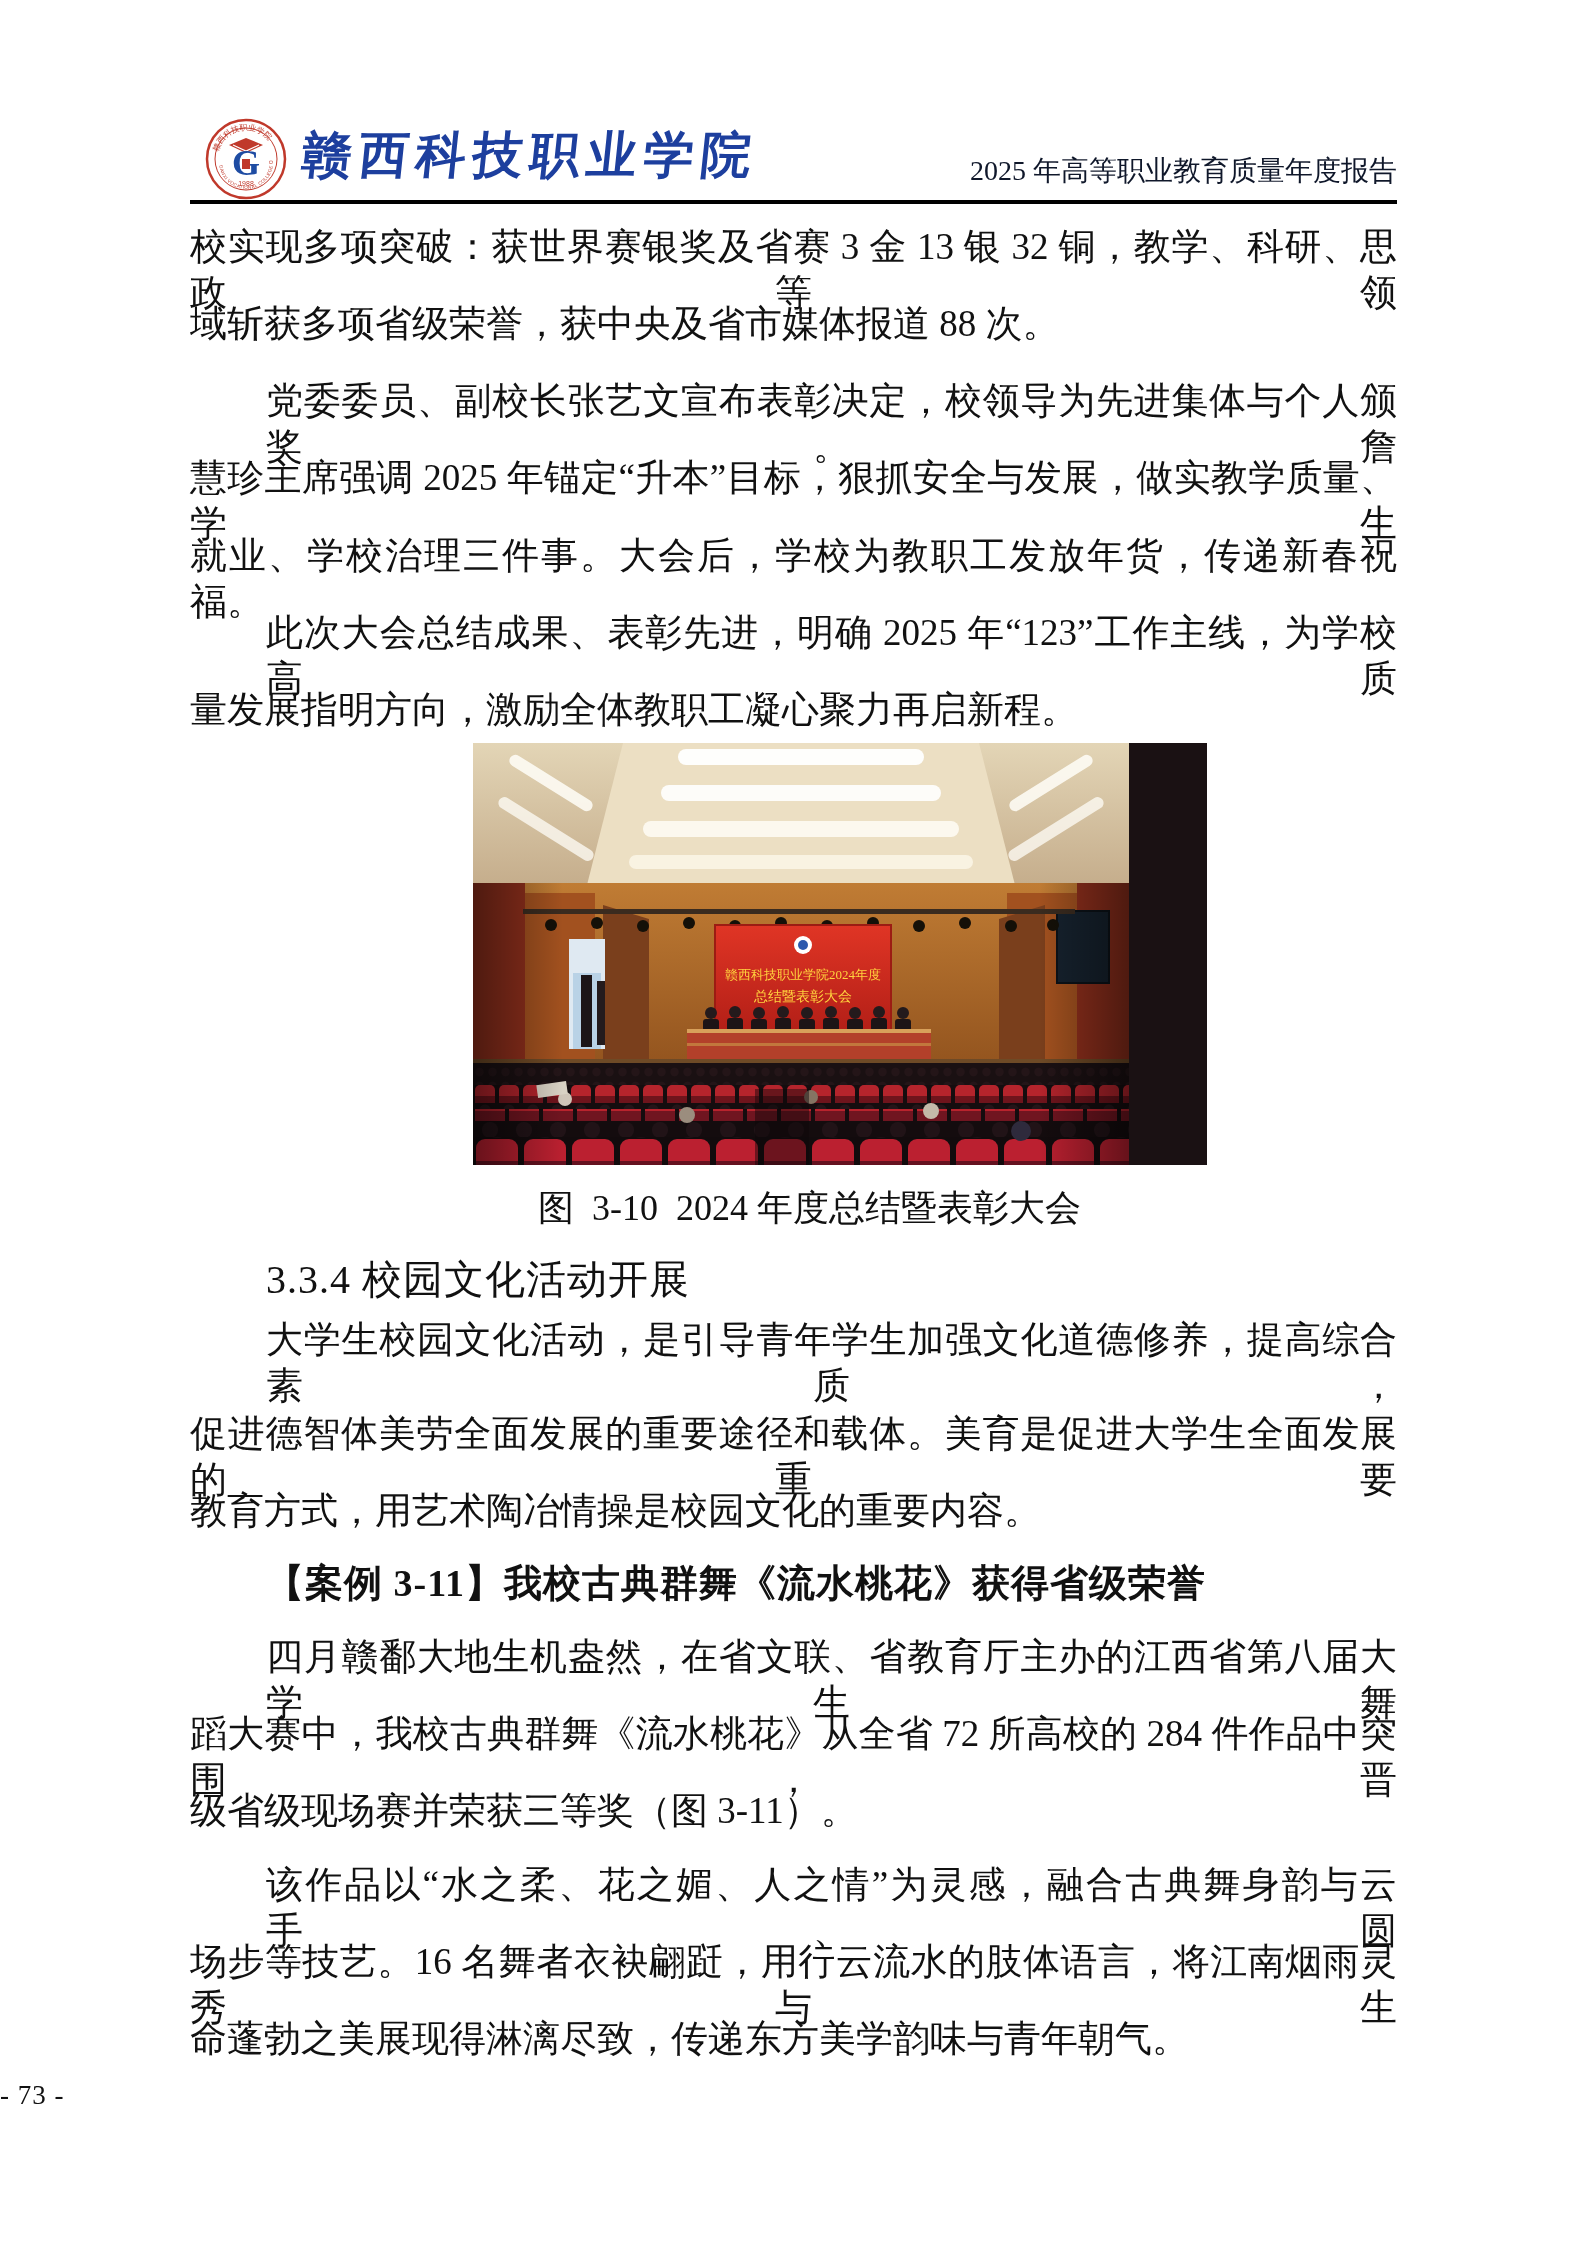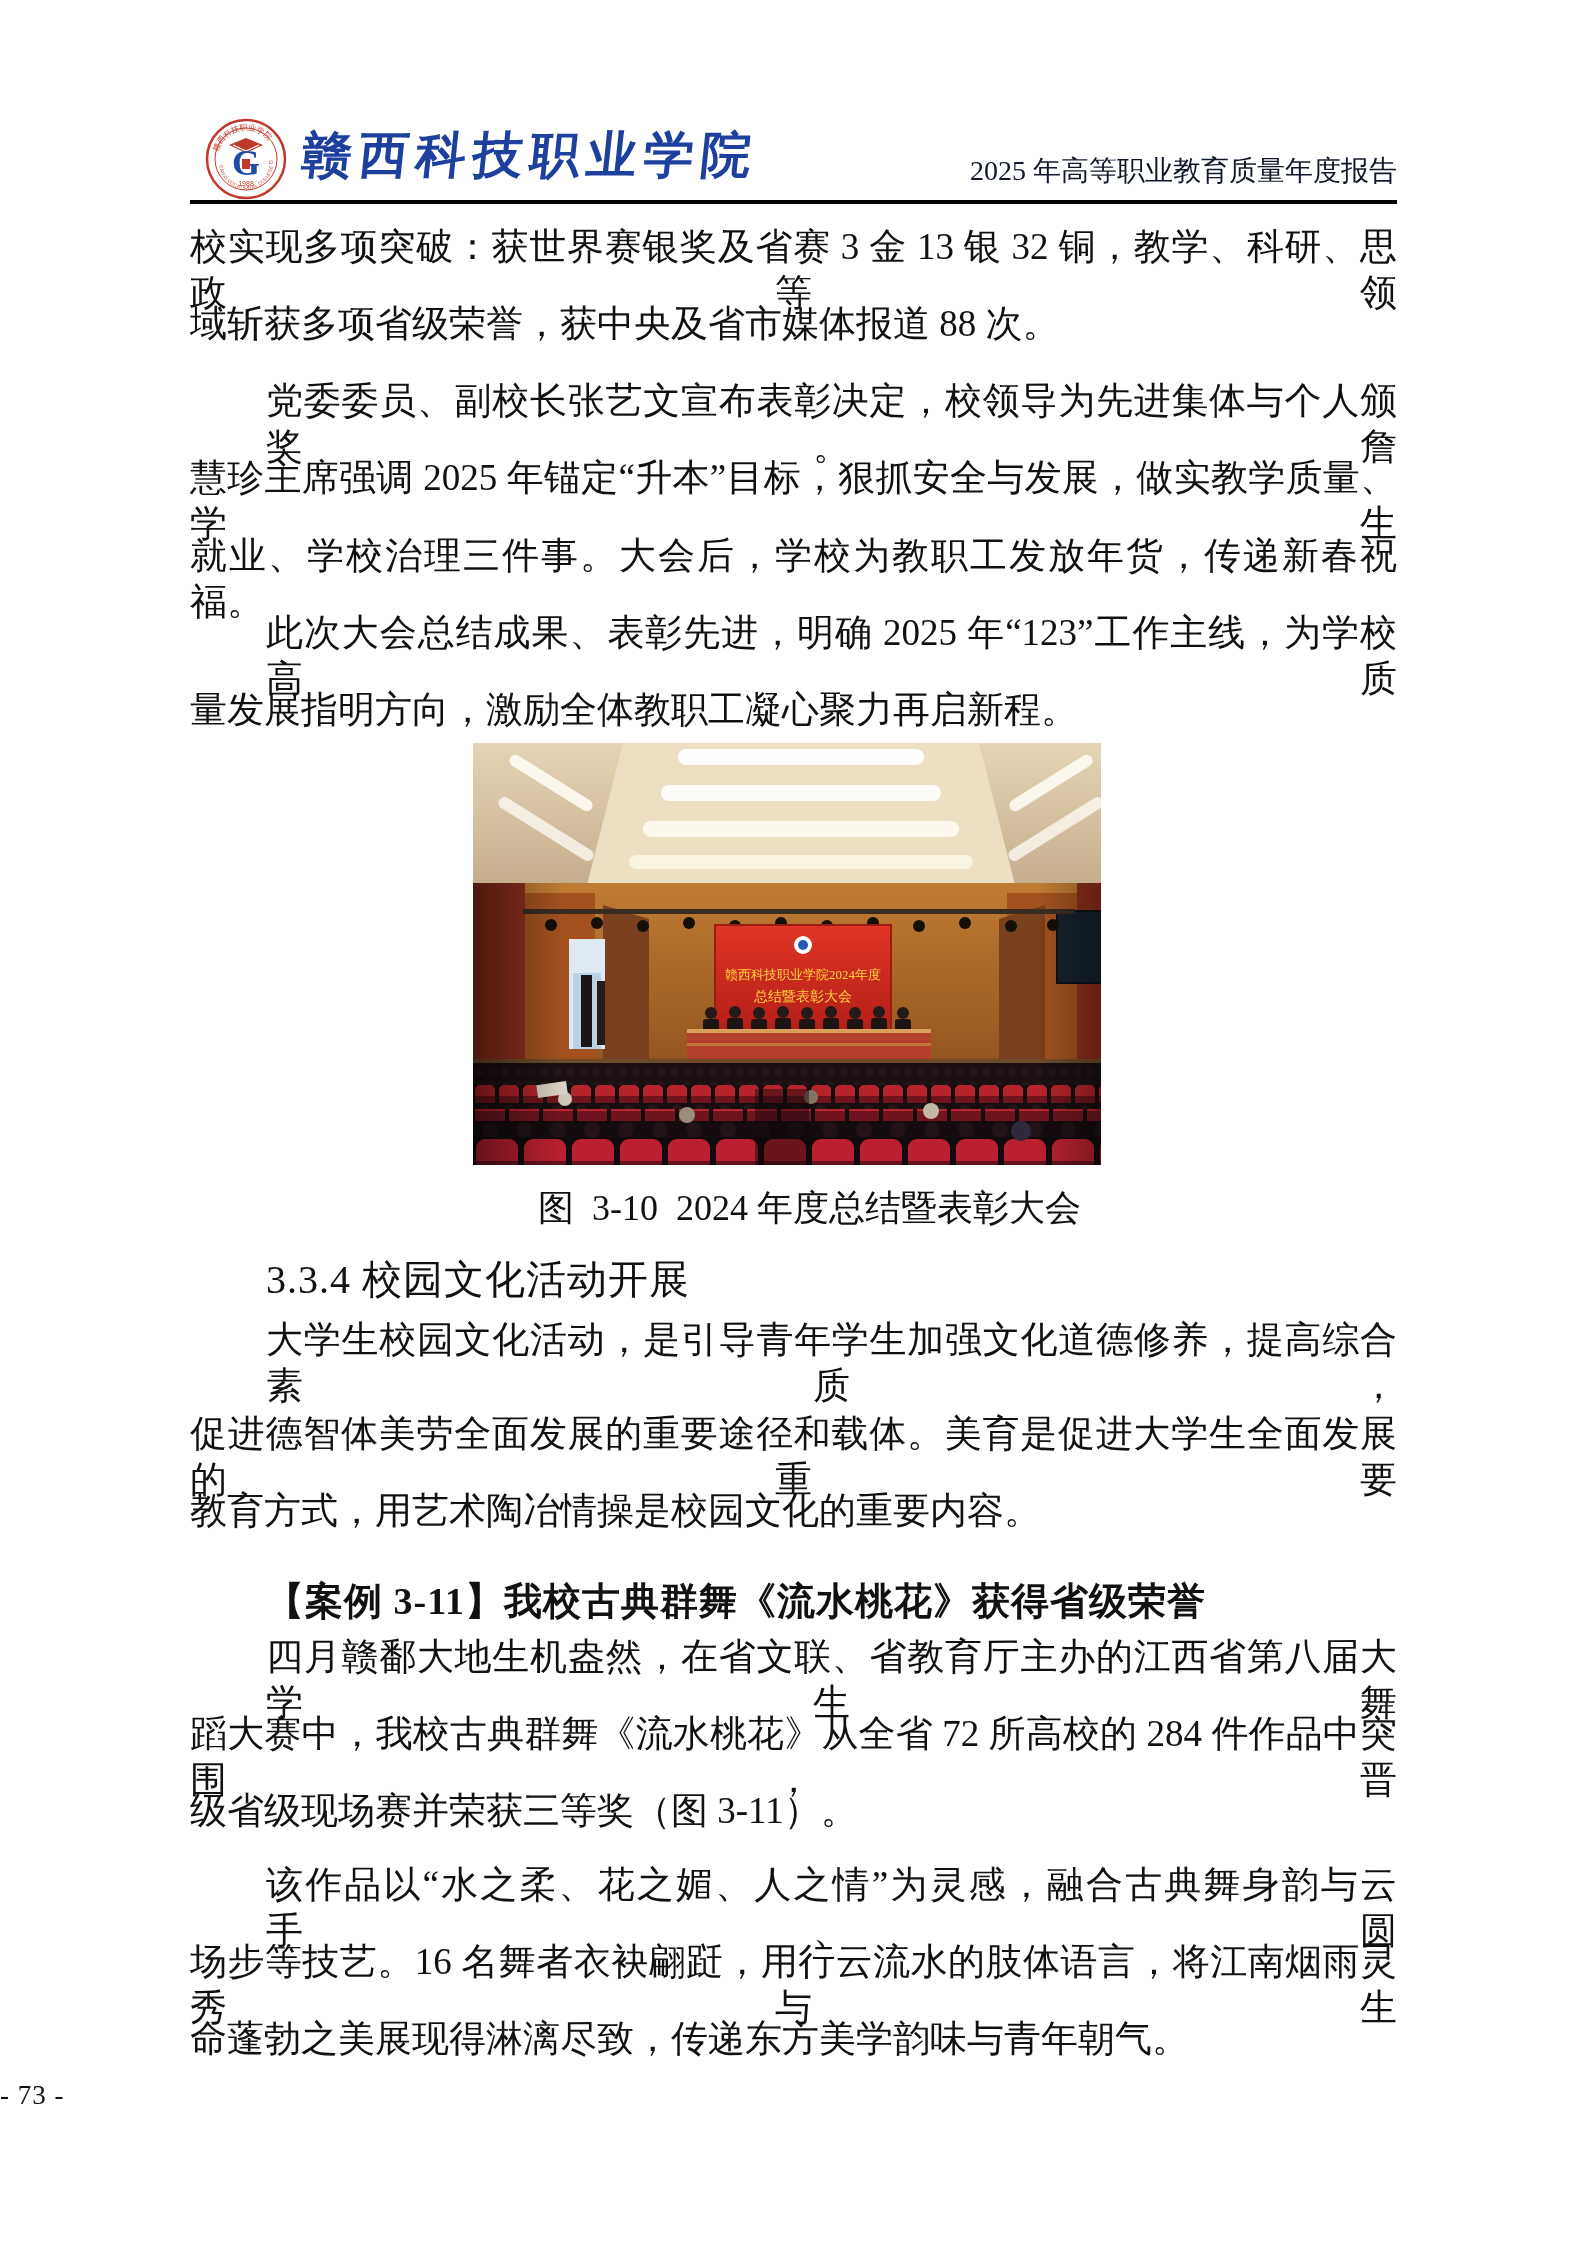--- a/index.html
+++ b/index.html
@@ -37,33 +37,33 @@
     font-family:Liberation Serif, serif;
   }
   .line.end{text-align-last:left;}
   .line.ind{padding-left:76px;width:1131px;}
   .h334{
     position:absolute;left:266px;top:1252px;
     font-size:40px;font-weight:500;letter-spacing:1px;
   }
   .hcase{
     position:absolute;left:266px;top:1558px;
-    font-size:38px;font-weight:700;letter-spacing:1px;margin-top:18px;
+    font-size:38px;font-weight:700;letter-spacing:1px;
   }
   .caption{
     position:absolute;left:0;top:1184px;width:1587px;
     text-align:center;font-size:36px;white-space:pre-wrap;padding-left:16px;
   }
   .pagenum{
     position:absolute;left:0;top:2080px;width:1587px;
     font-size:27px;letter-spacing:1px;
   }
   
   .photo{
-    position:absolute;left:473px;top:743px;width:628px;height:422px;
+    position:absolute;left:473px;top:743px;width:734px;height:422px;
     overflow:hidden;background:#1a1113;text-align:right;
   }
   .photo svg{display:block;}
 </style>
 </head>
 <body>
 
 <div class="page">
 
   <div class="hdr-logo">

